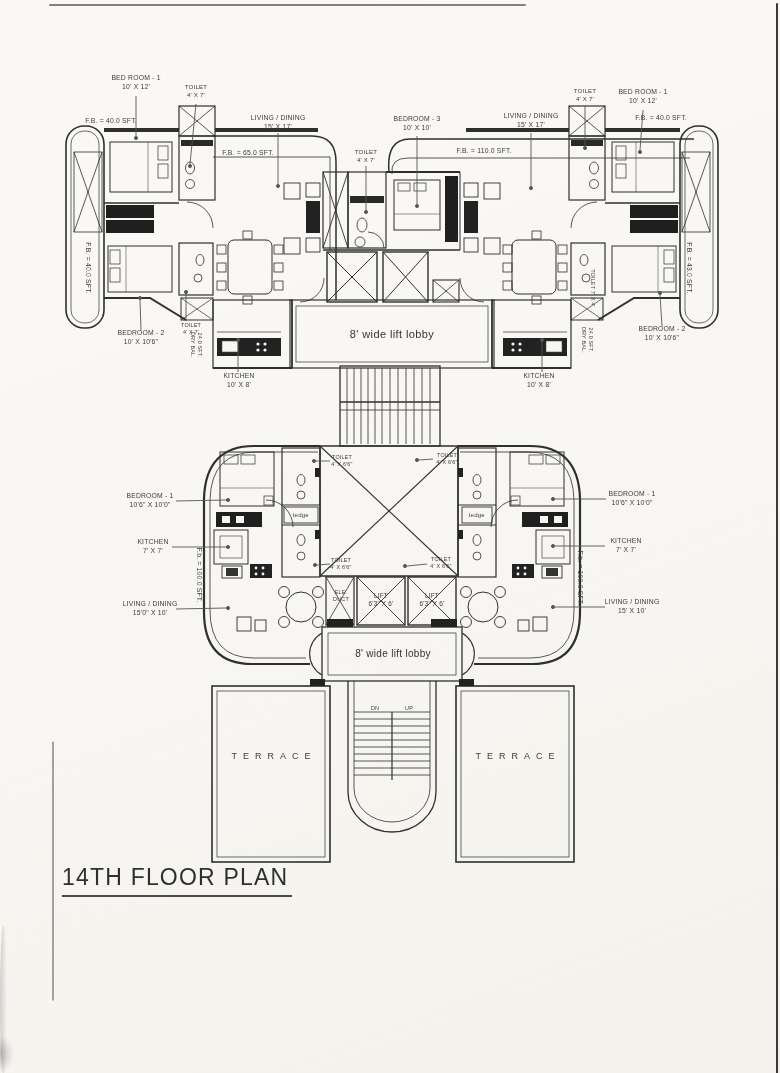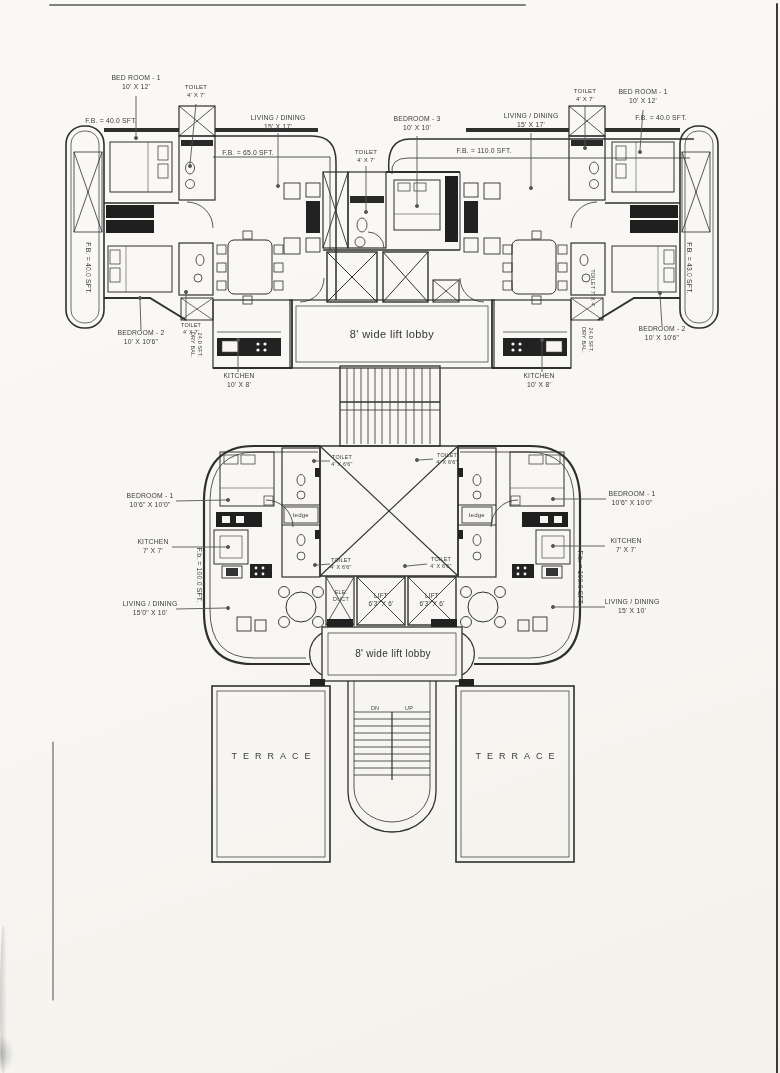--- a/index.html
+++ b/index.html
@@ -570,17 +570,20 @@
 <div class="lbl tiny" style="left:409px;top:709px">
   <span>UP</span>
 </div>
 <div class="lbl terrace" style="left:274px;top:757px">
   <span>TERRACE</span>
 </div>
 <div class="lbl terrace" style="left:518px;top:757px">
   <span>TERRACE</span>
 </div>
 
+<div class="title">
+  <span>14TH FLOOR PLAN</span>
+</div>
 
 <div class="smudge1"></div>
 <div class="smudge2"></div>
 
 </div>
 
 </body></html>

